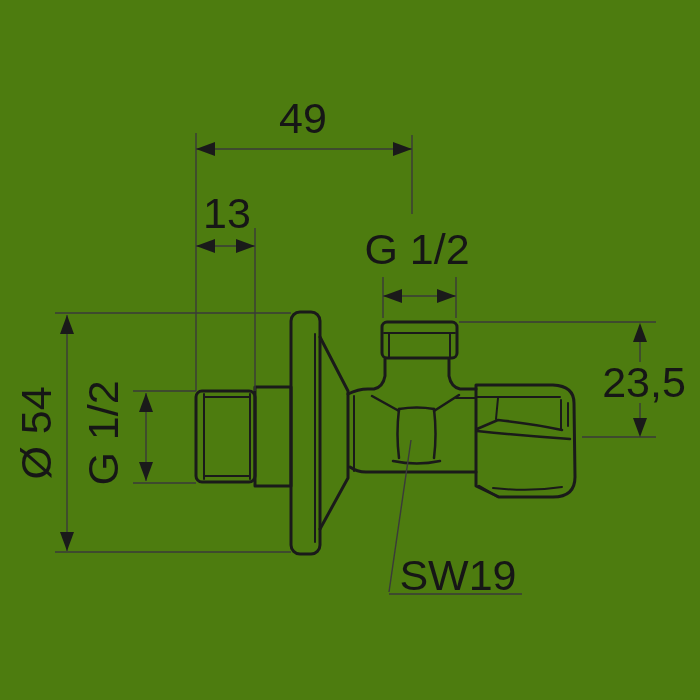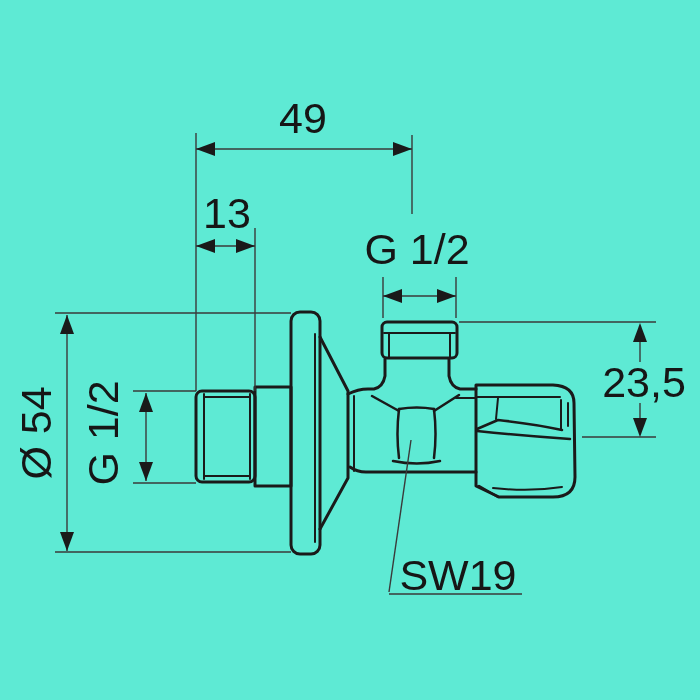--- a/index.html
+++ b/index.html
@@ -1,19 +1,19 @@
 <!DOCTYPE html>
 <html><head>
 <meta charset="utf-8">
 <style>
   html,body{margin:0;padding:0;background:#ffffff;}
   .canvas{
     position:relative;
     width:700px;height:700px;
-    background:#5eead4;
+    background:#4d7c0f;
     overflow:hidden;
     font-family:"Liberation Sans", sans-serif;
   }
   svg{position:absolute;left:0;top:0;}
   .part{stroke:#1a1a1a;fill:none;stroke-linecap:round;stroke-linejoin:round;}
   .w3{stroke-width:3;}
   .w25{stroke-width:2.5;}
   .w2{stroke-width:2;}
   .w18{stroke-width:1.8;}
   .dim{stroke:#3a3a3a;stroke-width:1.4;fill:none;}

